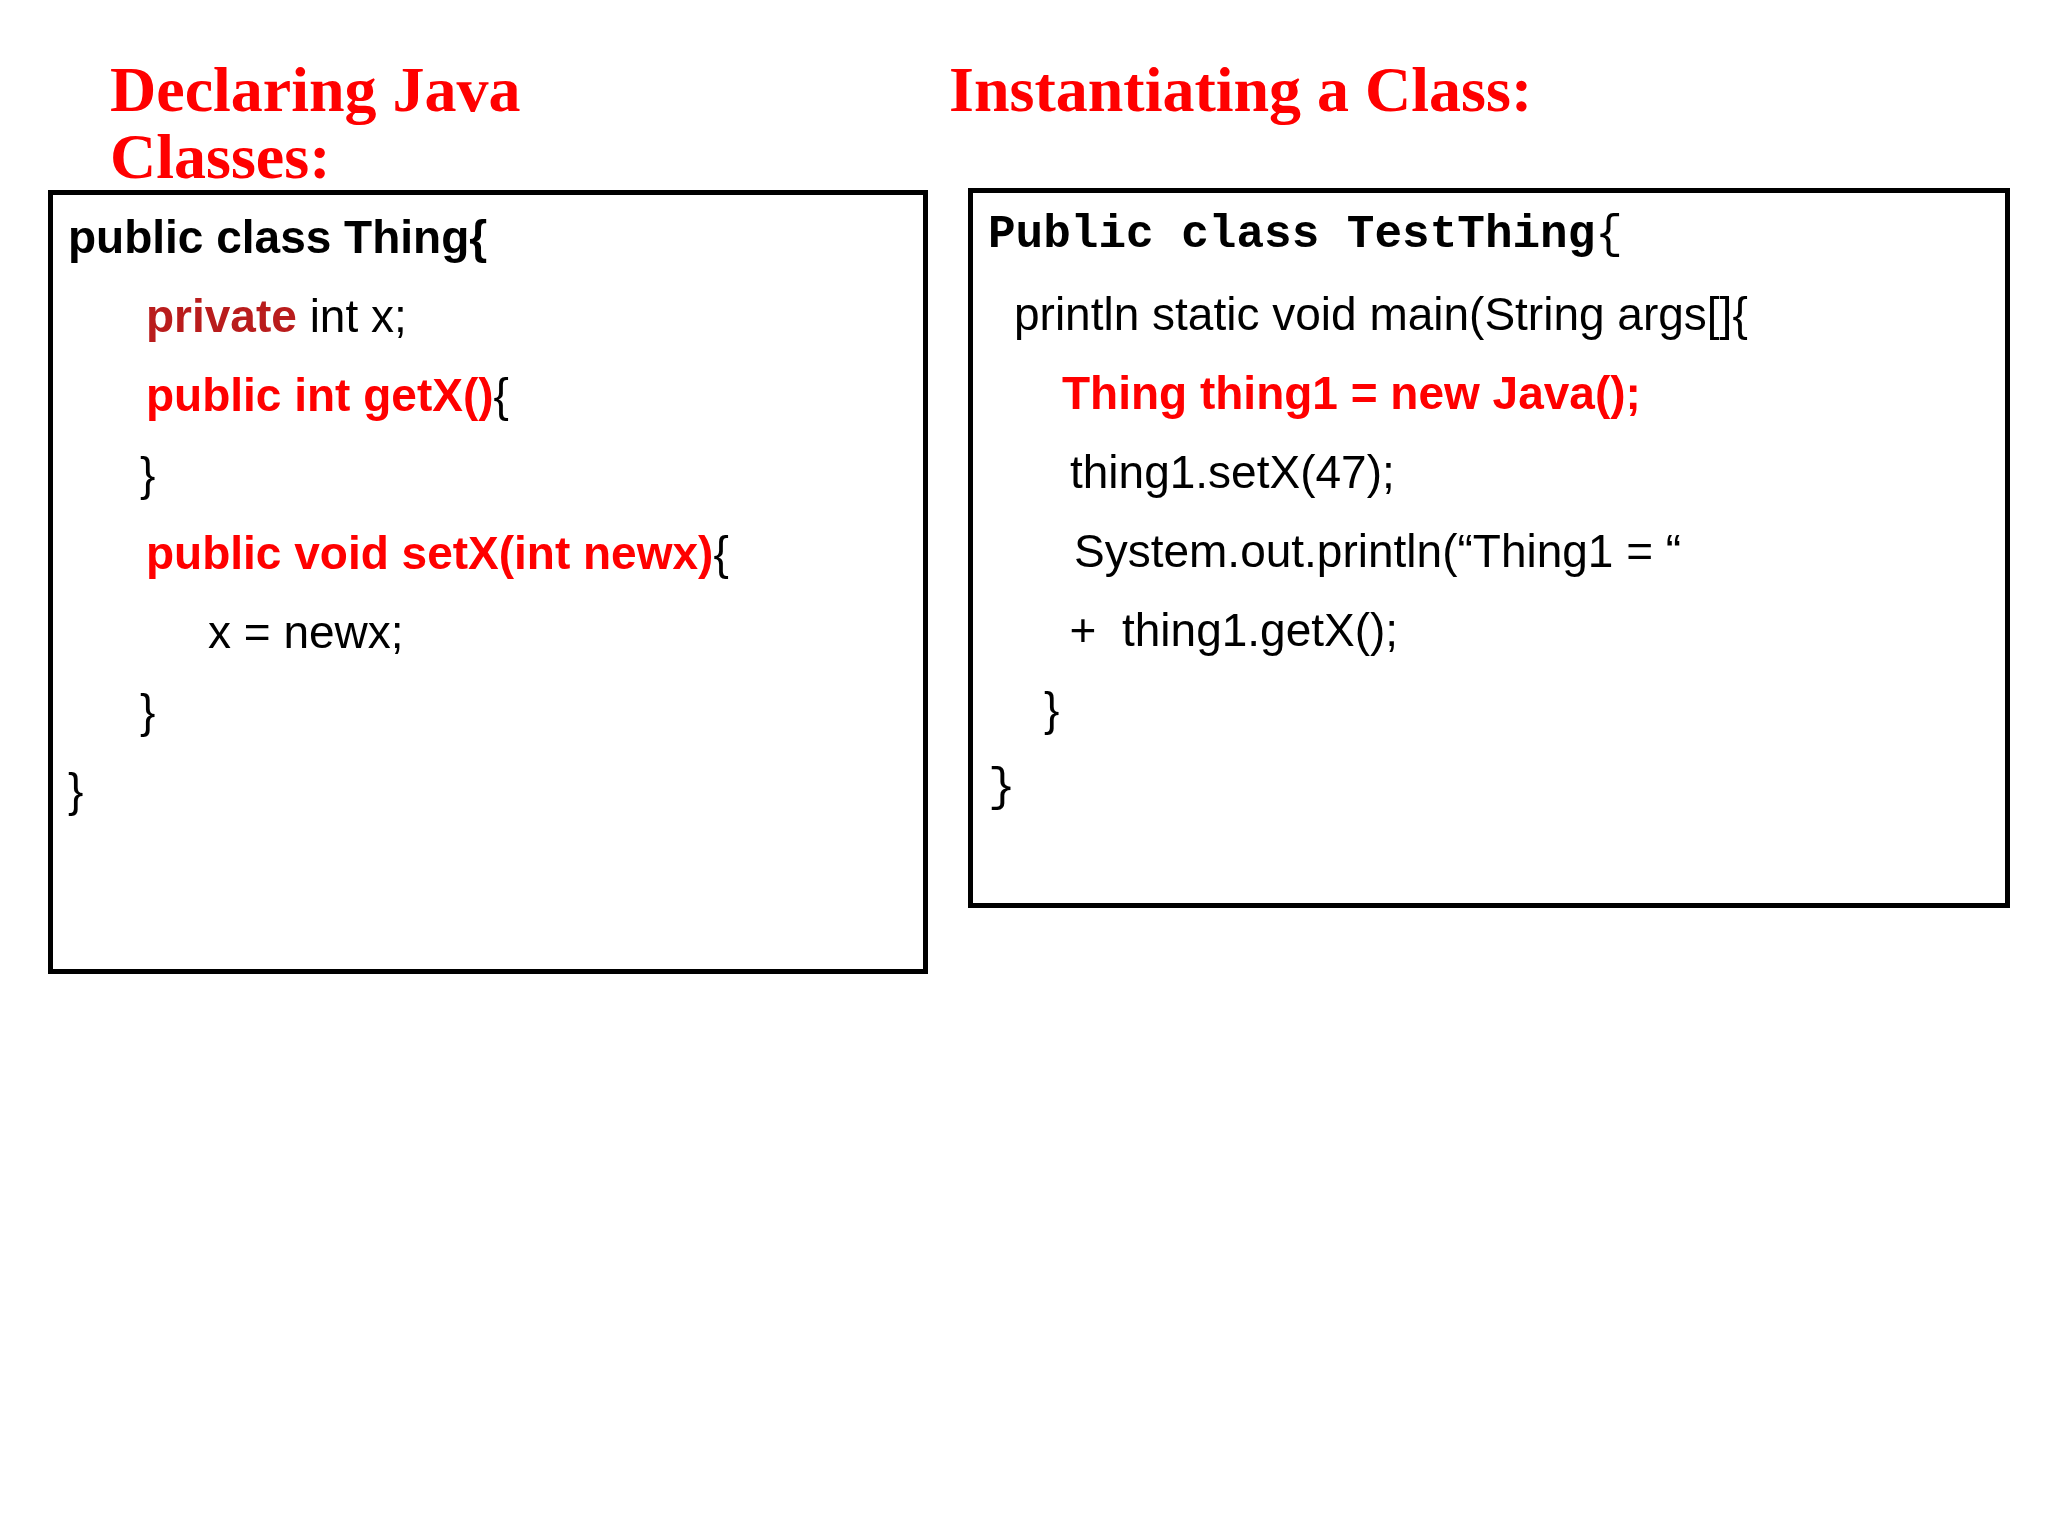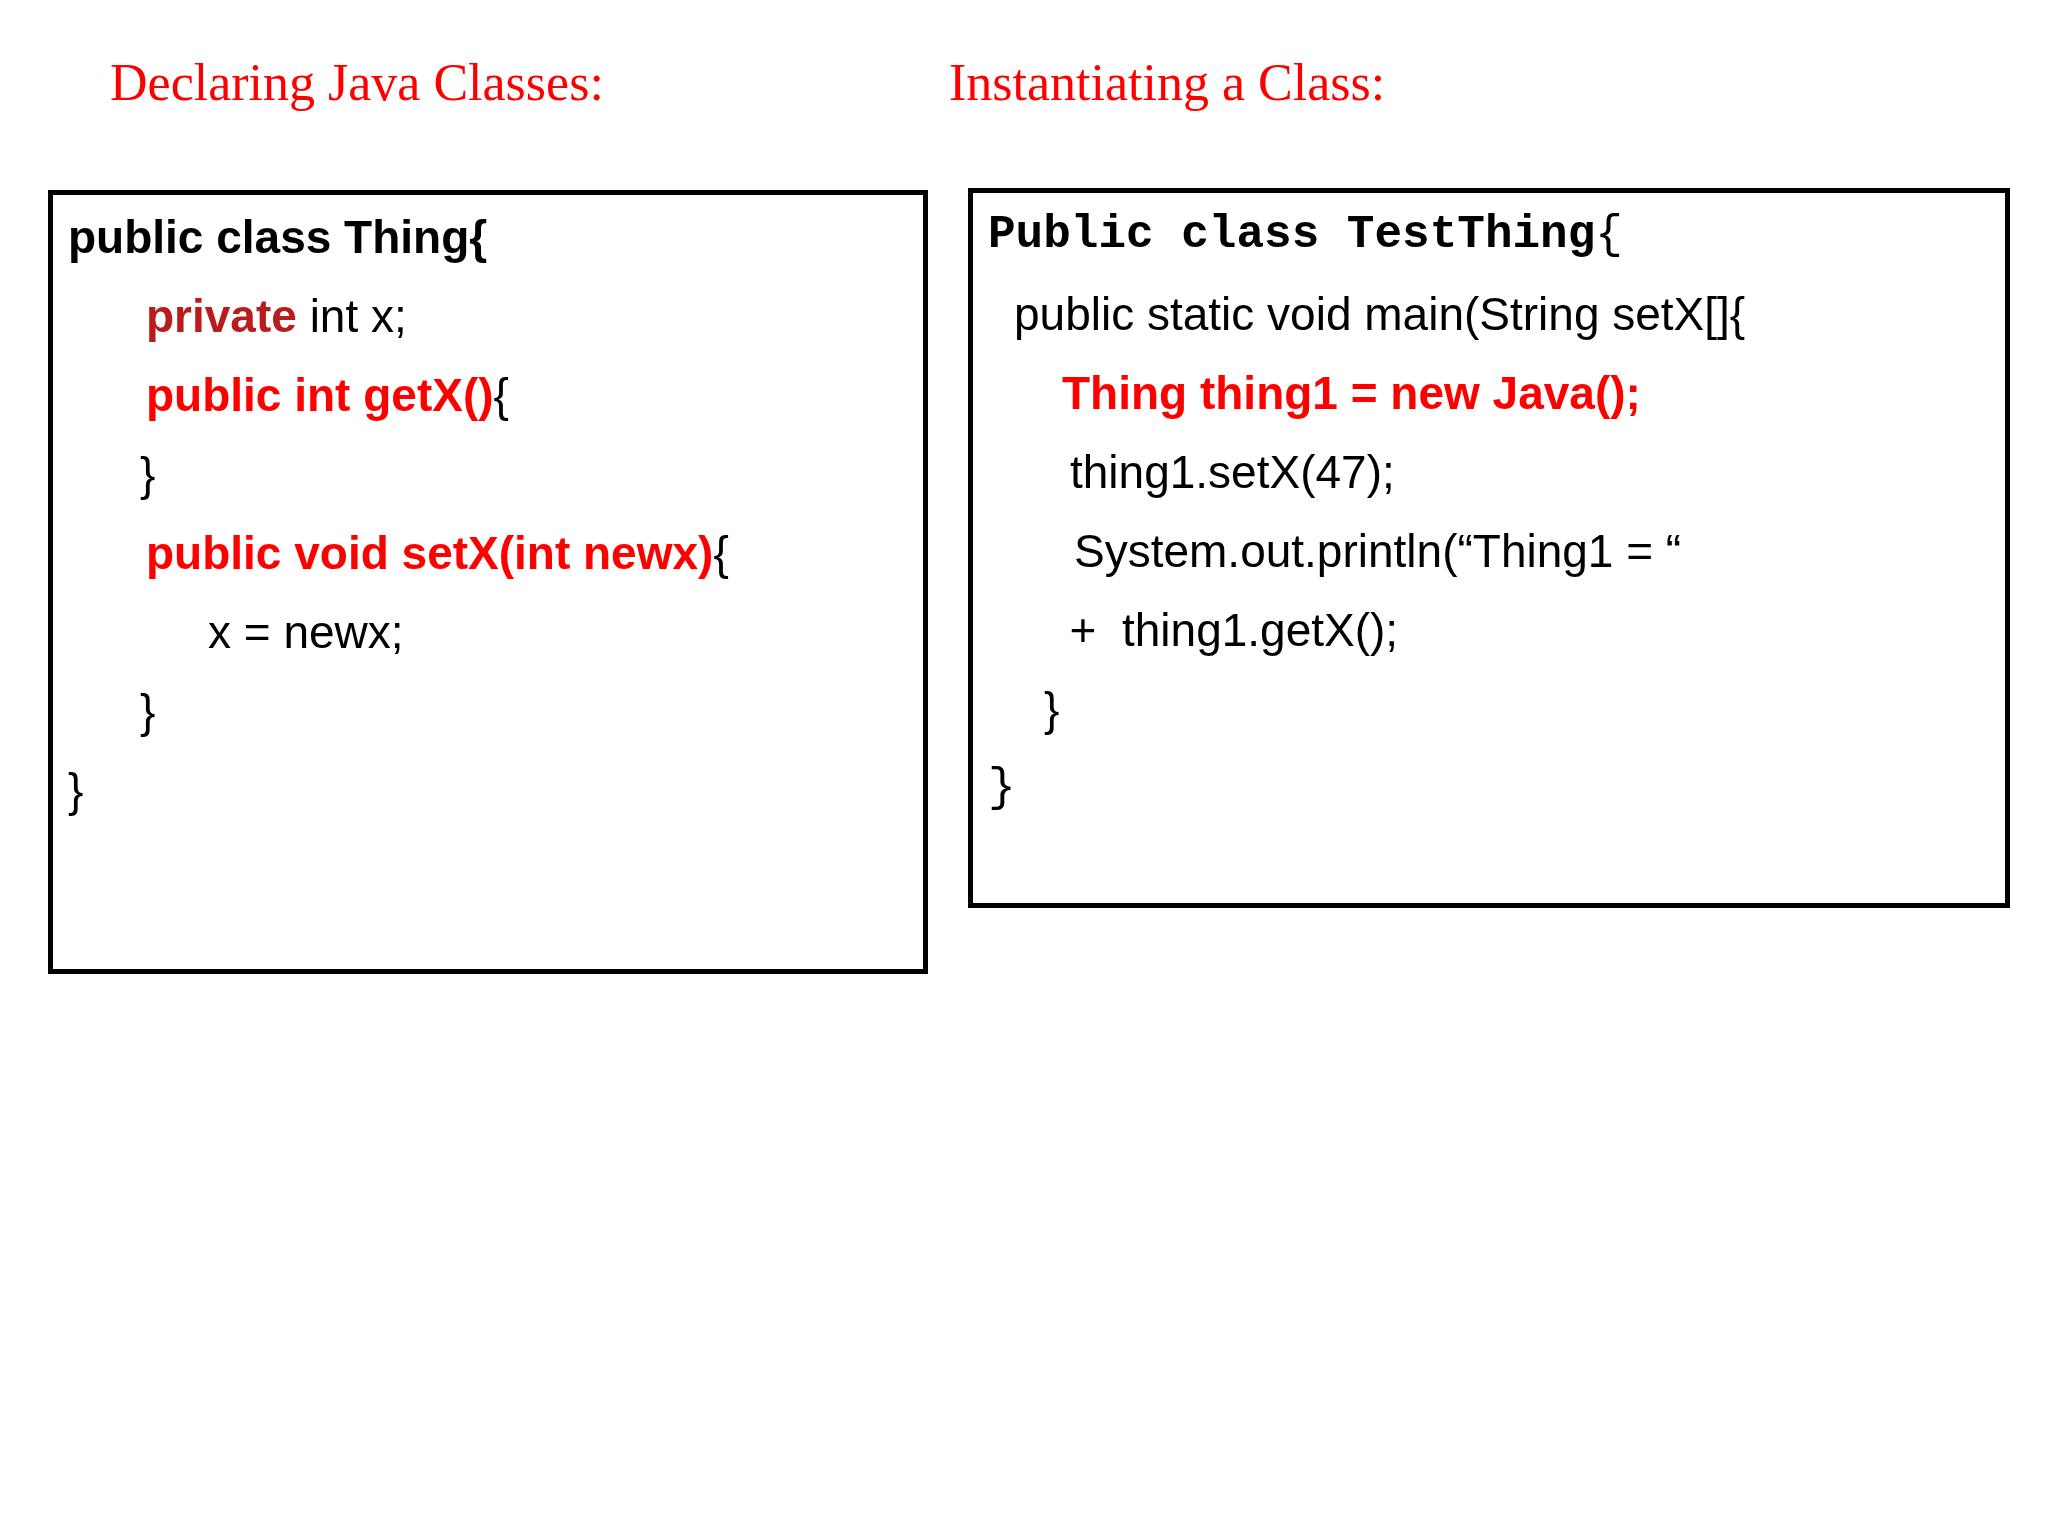--- a/index.html
+++ b/index.html
@@ -19,23 +19,23 @@
     position: relative;
     width: 2048px;
     height: 1536px;
     background: #ffffff;
   }
 
   
   .heading {
     position: absolute;
     font-family: "Liberation Serif", "DejaVu Serif", serif;
-    font-weight: normal;
+    font-weight: bold;
     color: #ff0000;
-    font-size: 52px;
+    font-size: 64px;
     line-height: 1.05;
     letter-spacing: 0px;
     z-index: 5;
     white-space: pre-wrap;
     text-shadow: 1px 1px 0 rgba(255,255,255,0.35);
   }
 
   #heading-left {
     left: 110px;
     top: 56px;
@@ -131,21 +131,21 @@
       <div class="code-line ind1"><span class="tok b red">public int getX()</span><span class="tok n blk">{</span></div>
       <div class="code-line ind3"><span class="tok n blk">}</span></div>
       <div class="code-line ind1"><span class="tok b red">public void setX(int newx)</span><span class="tok n blk">{</span></div>
       <div class="code-line ind2"><span class="tok n blk">x = newx;</span></div>
       <div class="code-line ind3"><span class="tok n blk">}</span></div>
       <div class="code-line ind0"><span class="tok n blk">}</span></div>
     </div>
 
   <div class="code-lines" id="lines-right" style="left:968px; top:188px; width:1042px;">
       <div class="code-line r-ind0"><span class="tok b blk">Public class TestThing</span><span class="tok n blk">{</span></div>
-      <div class="code-line r-ind1"><span class="tok n blk">public static void main(String setX[]{</span></div>
+      <div class="code-line r-ind1"><span class="tok n blk">println static void main(String args[]{</span></div>
       <div class="code-line r-ind2"><span class="tok b red">Thing thing1 = new Java();</span></div>
       <div class="code-line r-ind3"><span class="tok n blk">thing1.setX(47);</span></div>
       <div class="code-line r-ind4"><span class="tok n blk">System.out.println(“Thing1 = “</span></div>
       <div class="code-line r-ind5"><span class="tok n blk">  +  thing1.getX();</span></div>
       <div class="code-line r-ind5"><span class="tok n blk">}</span></div>
       <div class="code-line r-ind0"><span class="tok n blk">}</span></div>
     </div>
 
   <div class="heading" id="heading-left">Declaring Java Classes:</div>
 

